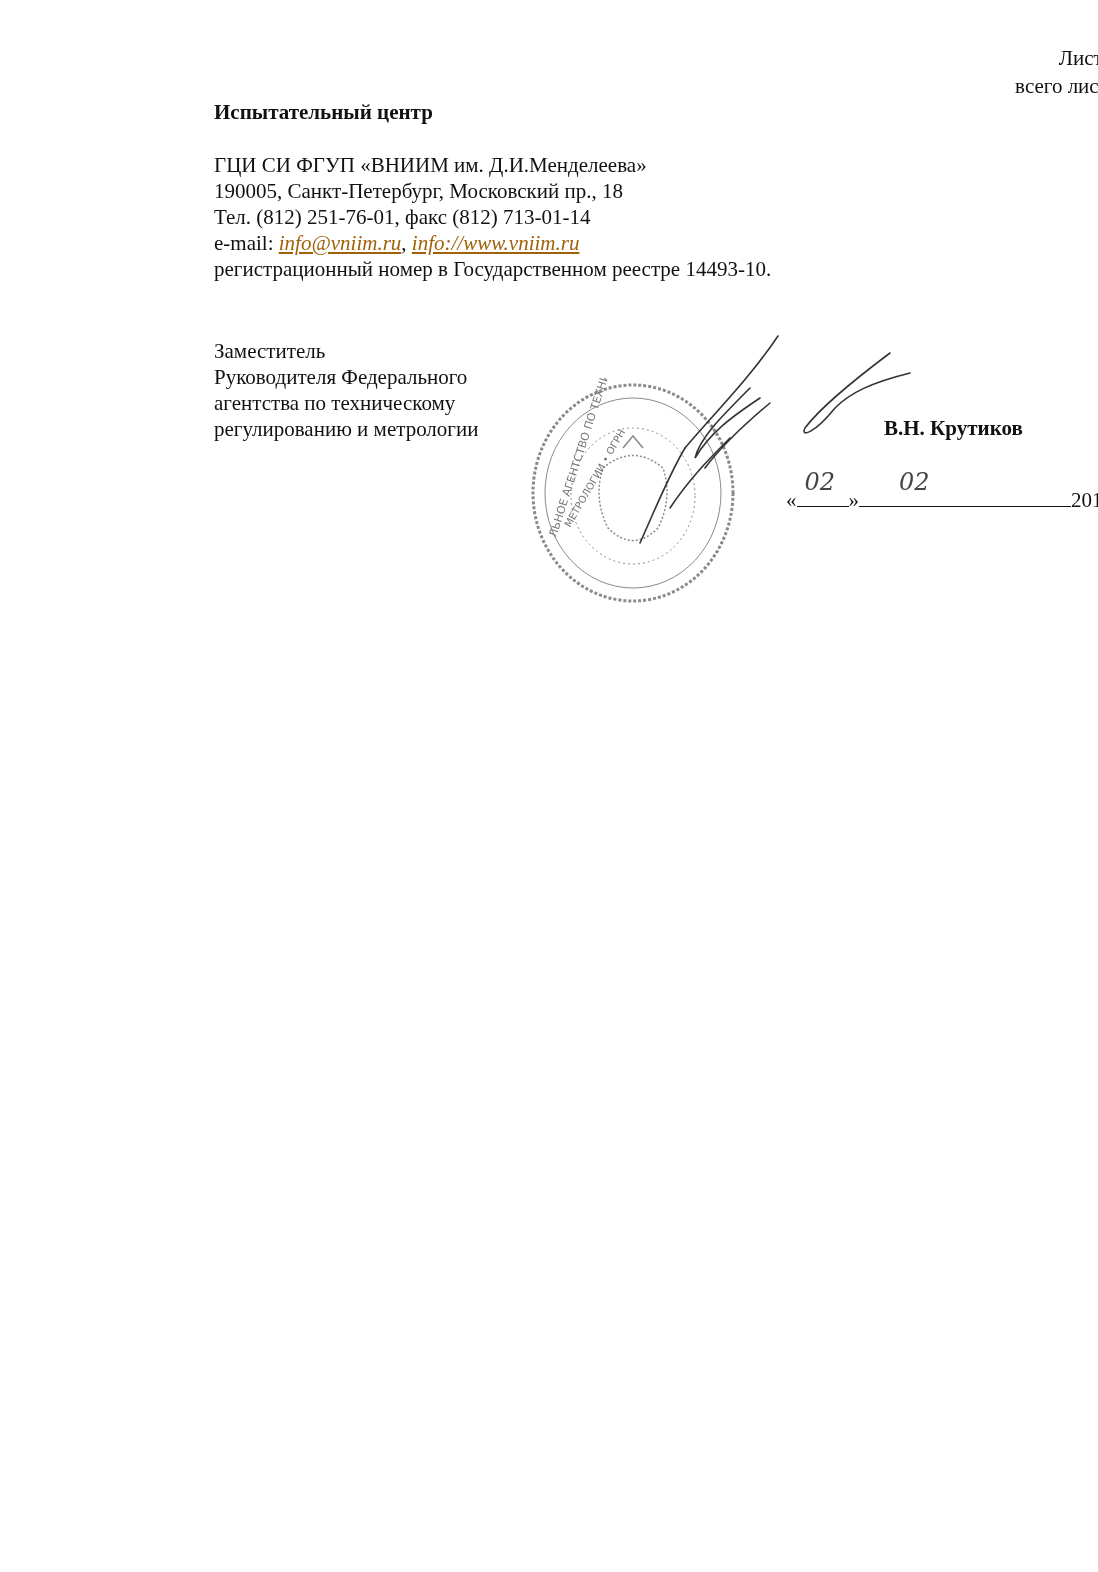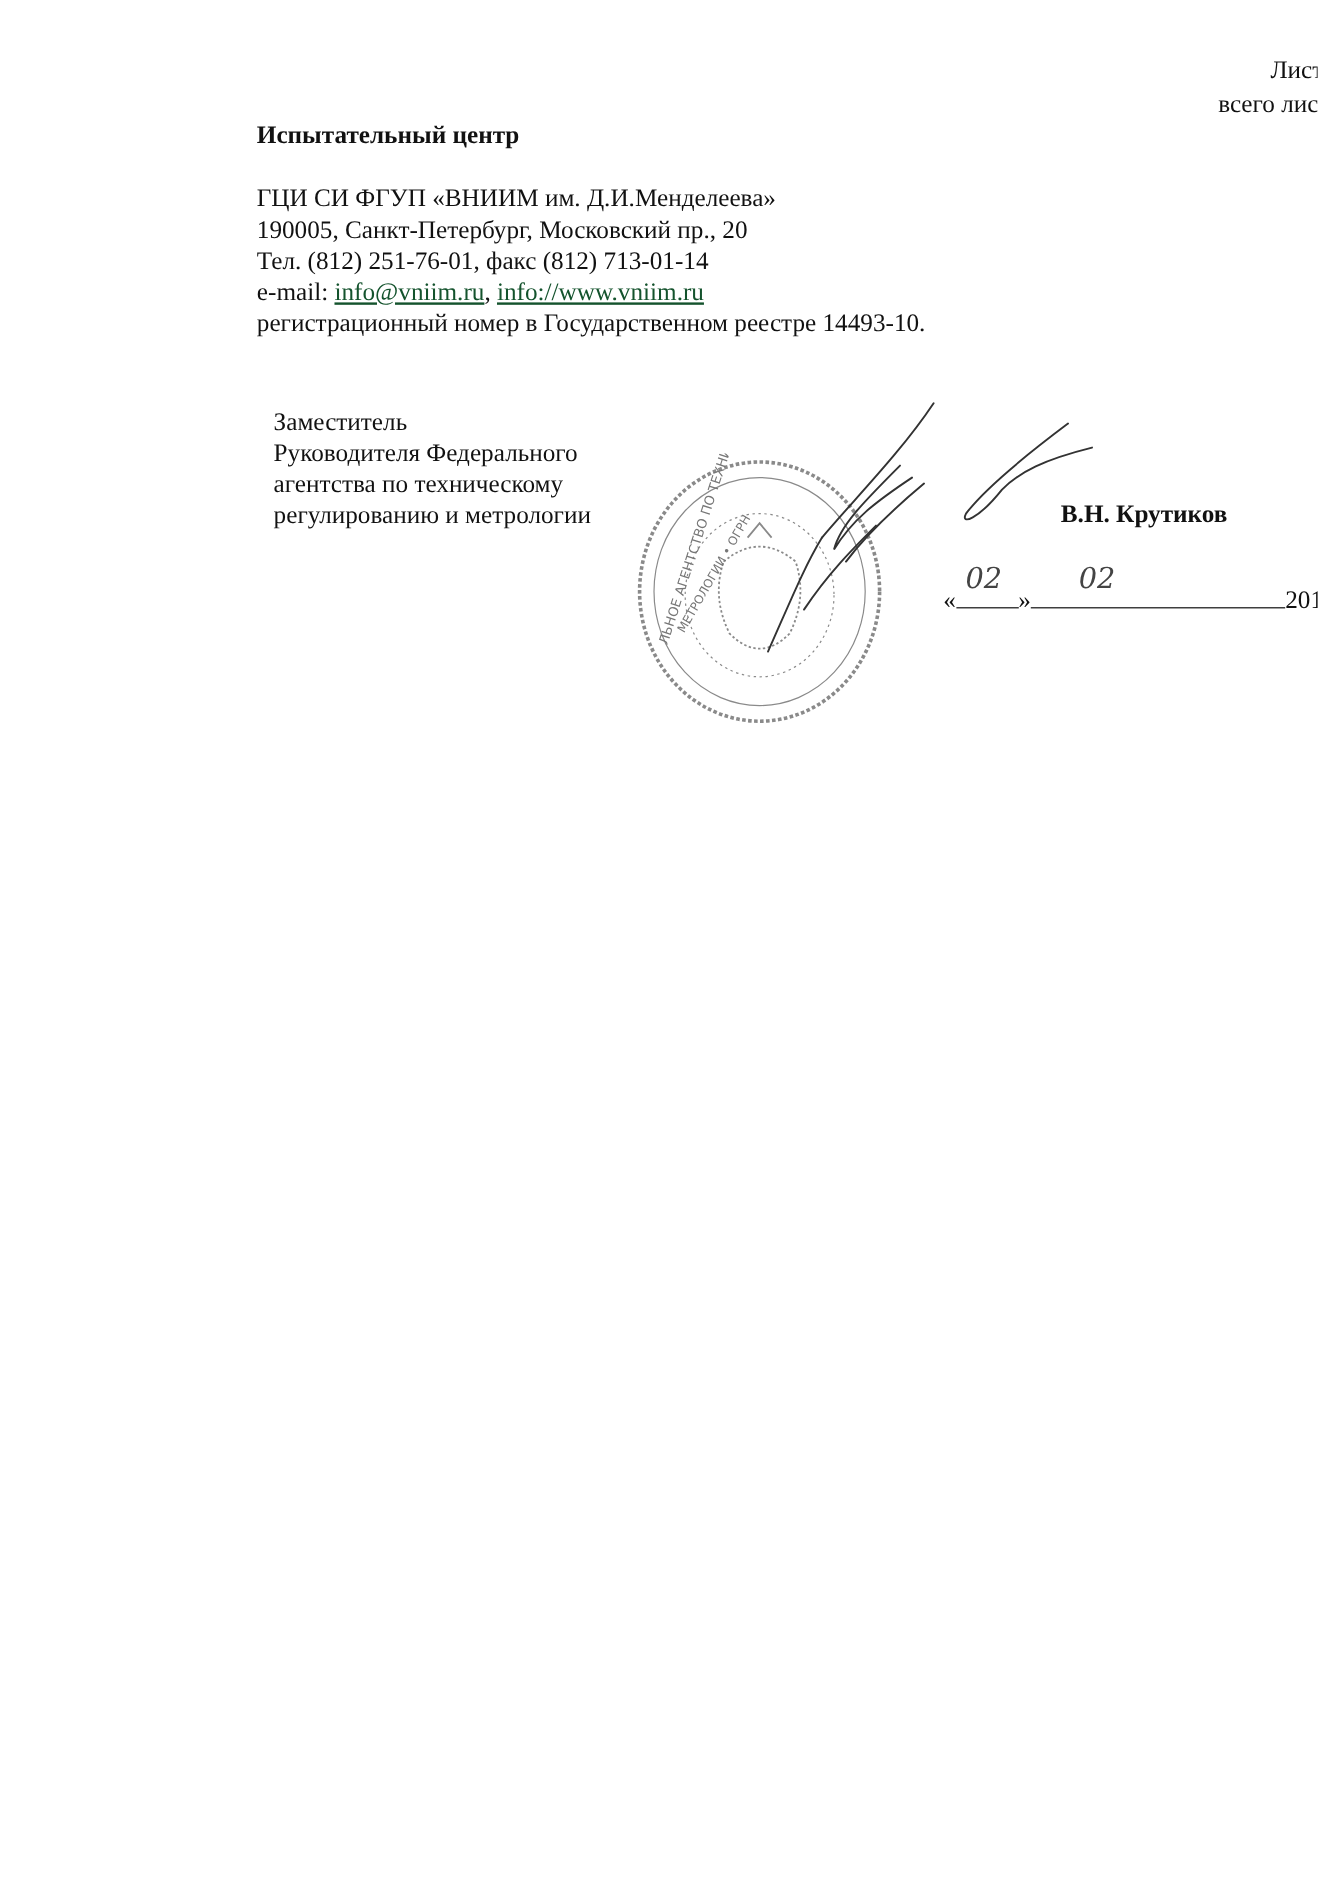--- a/index.html
+++ b/index.html
@@ -2,43 +2,43 @@
 <html><head>
   <meta charset="utf-8">
   <style>
     html, body { margin:0; padding:0; background:#ffffff; }
     body { width:1098px; height:1572px; position:relative; overflow:hidden;
            font-family:"Liberation Serif", "DejaVu Serif", serif; color:#111; }
     .abs { position:absolute; white-space:nowrap; }
     .sheet-info { right:-30px; top:44px; text-align:right; font-size:21px; line-height:28px; }
     .title { left:214px; top:100px; font-size:21px; font-weight:bold;text-align:center; }
     .addr { left:214px; top:152px; font-size:21px; line-height:26px; }
-    .addr a { color:#14532d; text-decoration:underline; }
-    .pos { left:214px; top:338px; font-size:21px; line-height:26px;margin-left:14px; }
+    .addr a { color:#a16207; text-decoration:underline;font-style:italic; }
+    .pos { left:214px; top:338px; font-size:21px; line-height:26px; }
     .name { left:884px; top:416px; font-size:21px;font-weight:bold; }
     .date { left:786px; top:488px; font-size:21px; }
     .date .blank-day { display:inline-block; width:52px; border-bottom:1px solid #111; height:18px; vertical-align:baseline; position:relative; }
     .date .blank-month { display:inline-block; width:212px; border-bottom:1px solid #111; height:18px; vertical-align:baseline; position:relative; }
     .hand { position:absolute; top:-20px; font-family:"DejaVu Serif", serif; font-style:italic; color:#444; font-size:24px; }
     svg.stamp { position:absolute; left:528px; top:378px; }
     svg.sig { position:absolute; left:600px; top:328px; }
   </style>
 </head>
 <body>
 
 <div class="abs sheet-info">
   <div>Лист №</div>
   <div>всего листов</div>
 </div>
 
 <div class="abs title">Испытательный центр</div>
 
 <div class="abs addr">
   <div>ГЦИ СИ ФГУП «ВНИИМ им. Д.И.Менделеева»</div>
-  <div>190005, Санкт-Петербург, Московский пр., 20</div>
+  <div>190005, Санкт-Петербург, Московский пр., 18</div>
   <div>Тел. (812) 251-76-01, факс (812) 713-01-14</div>
   <div>
     <span>e-mail: </span><a>info@vniim.ru</a><span>, </span><a>info://www.vniim.ru</a>
   </div>
   <div>регистрационный номер в Государственном реестре 14493-10.</div>
 </div>
 
 <div class="abs pos">
   <div>Заместитель</div>
   <div>Руководителя Федерального</div>

